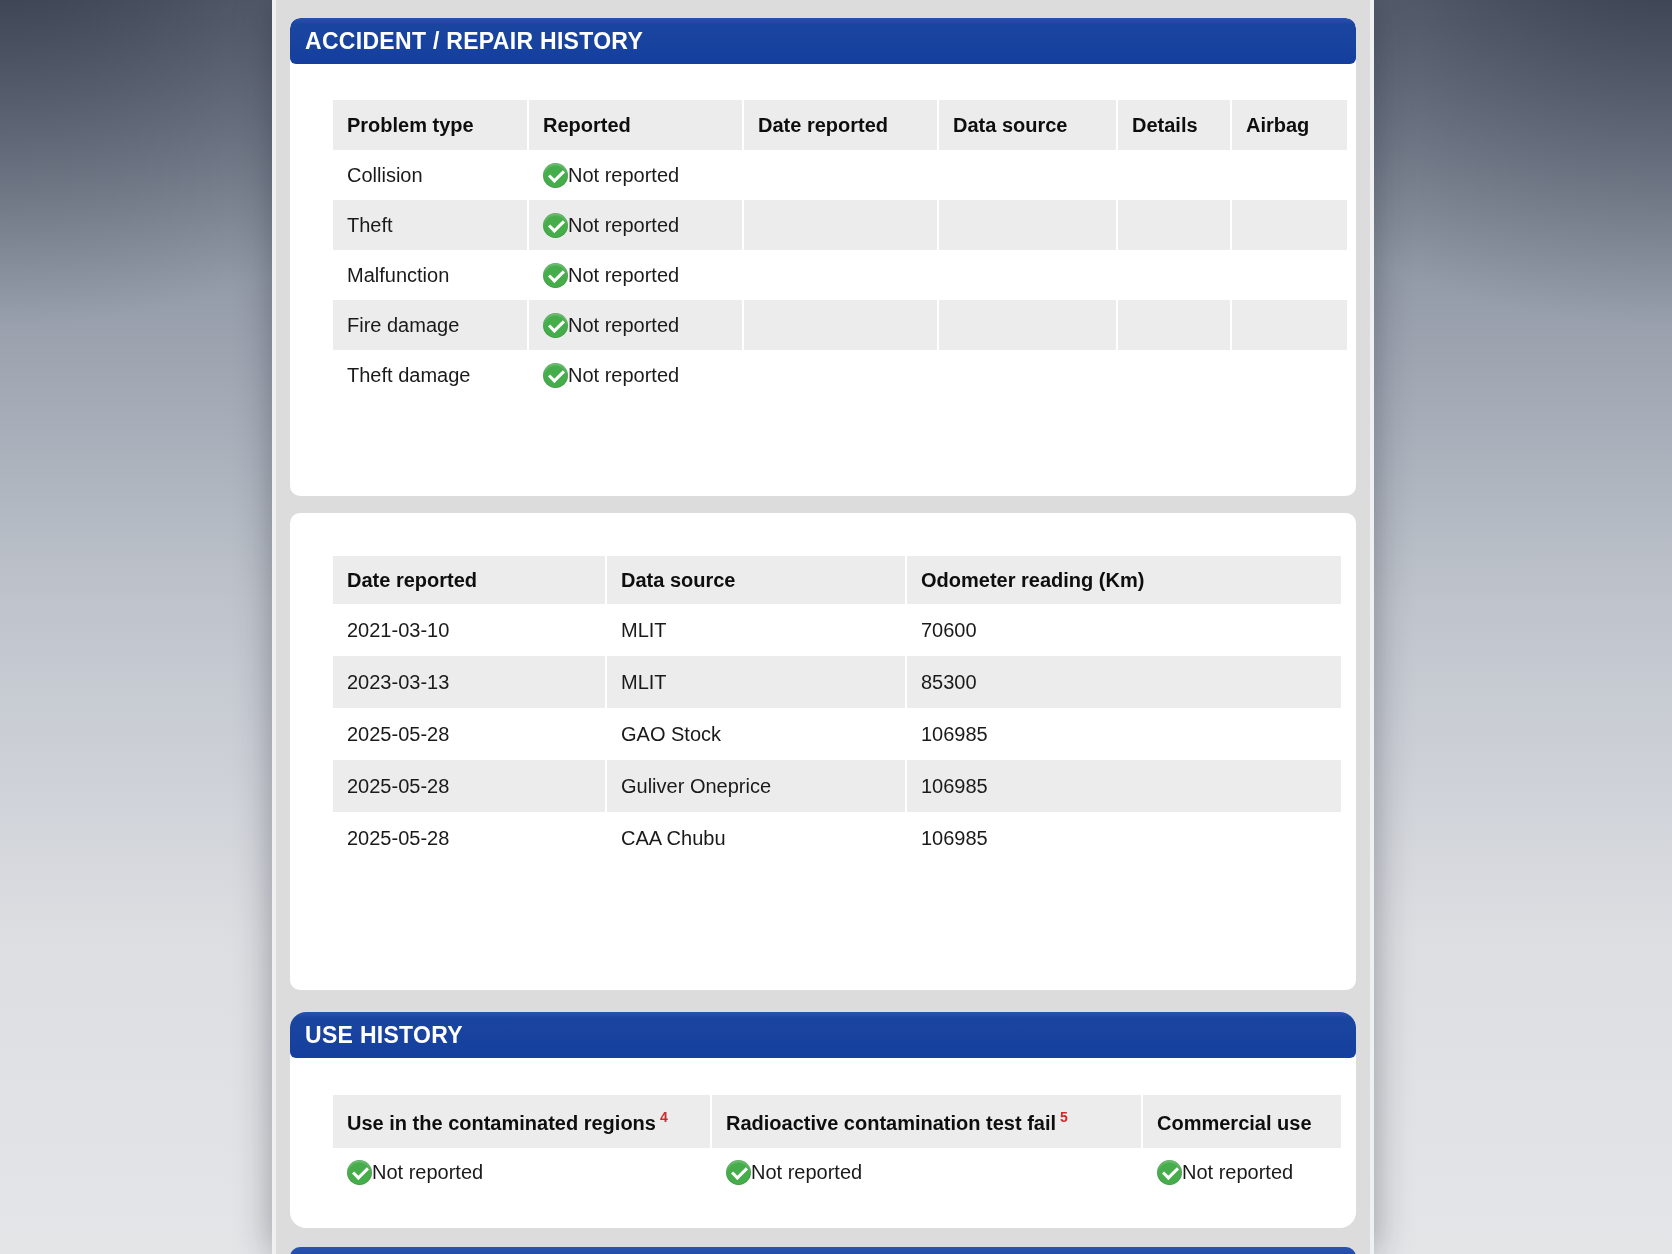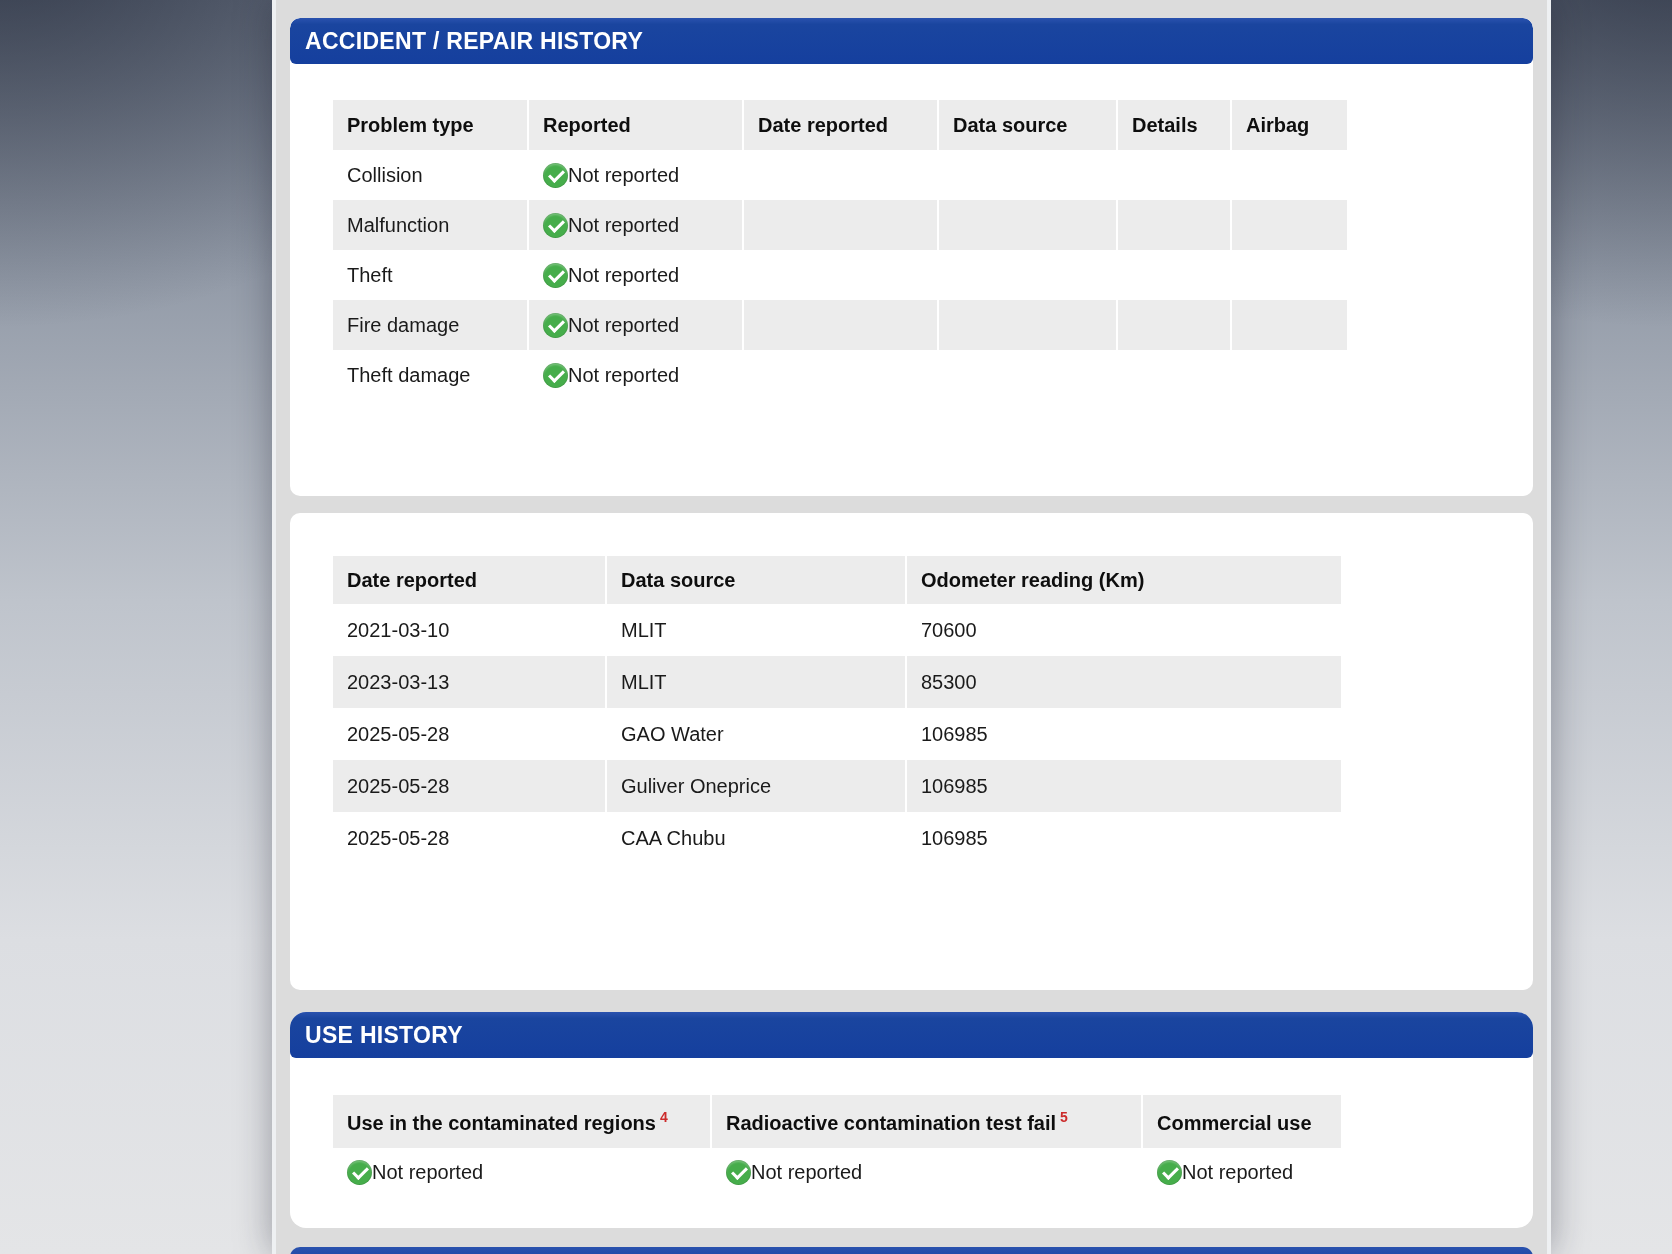--- a/index.html
+++ b/index.html
@@ -14,21 +14,21 @@
   body{
     width:1672px;height:1254px;position:relative;overflow:hidden;
     font-family:"Liberation Sans","DejaVu Sans",sans-serif;
     color:#1a1a1a;
     background-image:
       radial-gradient(ellipse 760px 560px at 0% -6%, rgba(18,24,40,.62), rgba(18,24,40,0) 72%),
       radial-gradient(ellipse 760px 560px at 100% -6%, rgba(18,24,40,.62), rgba(18,24,40,0) 72%),
       linear-gradient(180deg,#6d7686 0%,#939ba8 22%,#bfc4cc 48%,#dcdee2 75%,#e4e5e7 100%);
   }
   .page-col{
-    position:absolute;left:272px;top:0;width:1279px;height:1254px;
+    position:absolute;left:272px;top:0;width:1102px;height:1254px;
     background:var(--page-bg-gray);
     border-left:4px solid #eef0f2;border-right:4px solid #eef0f2;
     box-shadow:0 0 34px rgba(25,30,45,.38);
   }
   .card{
     margin:0 14px;background:#ffffff;border-radius:10px;overflow:hidden;
   }
   .card.accident{margin-top:18px;height:478px;}
   .card.odometer{margin-top:17px;height:477px;}
   .card.use{margin-top:22px;height:216px;border-radius:16px;}
@@ -107,34 +107,34 @@
                   <span class="check"></span>
                   <span>Not reported</span>
                 </span>
               </td>
             <td></td>
               <td></td>
               <td></td>
               <td></td>
           </tr>
           <tr>
+            <td>Theft</td>
+            <td>
+                <span class="status">
+                  <span class="check"></span>
+                  <span>Not reported</span>
+                </span>
+              </td>
+            <td></td>
+              <td></td>
+              <td></td>
+              <td></td>
+          </tr>
+          <tr>
             <td>Malfunction</td>
-            <td>
-                <span class="status">
-                  <span class="check"></span>
-                  <span>Not reported</span>
-                </span>
-              </td>
-            <td></td>
-              <td></td>
-              <td></td>
-              <td></td>
-          </tr>
-          <tr>
-            <td>Theft</td>
             <td>
                 <span class="status">
                   <span class="check"></span>
                   <span>Not reported</span>
                 </span>
               </td>
             <td></td>
               <td></td>
               <td></td>
               <td></td>
@@ -191,21 +191,21 @@
             <td>MLIT</td>
             <td>70600</td>
           </tr>
           <tr>
             <td>2023-03-13</td>
             <td>MLIT</td>
             <td>85300</td>
           </tr>
           <tr>
             <td>2025-05-28</td>
-            <td>GAO Water</td>
+            <td>GAO Stock</td>
             <td>106985</td>
           </tr>
           <tr>
             <td>2025-05-28</td>
             <td>Guliver Oneprice</td>
             <td>106985</td>
           </tr>
           <tr>
             <td>2025-05-28</td>
             <td>CAA Chubu</td>

